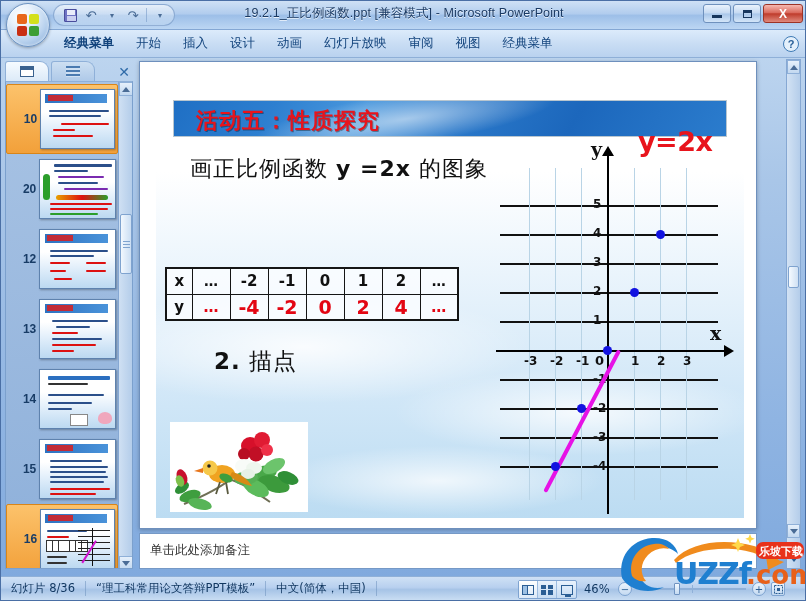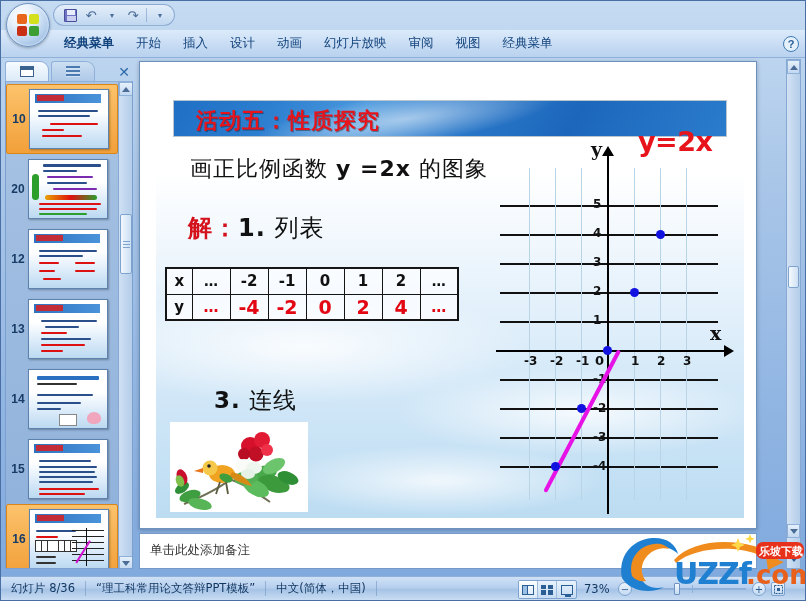--- a/index.html
+++ b/index.html
@@ -119,21 +119,21 @@
 
   .thumbs {
     position:relative; width:128px; height:488px;
     background:linear-gradient(180deg,#a8c3e4,#8eb0da);
     border:1px solid #7ba0cd; border-top:1px solid #8fb0d8;
     overflow:hidden;
   }
   .thumb-list { position:absolute; left:0; top:2px; width:112px; }
   .thumb-row { display:flex; align-items:center; height:70px; padding:3px 2px; }
   .thumb-row.sel { background:linear-gradient(180deg,#fcc26b,#f2a03a); border:1px solid #d98518; border-radius:2px; }
-  .thumb-num { width:20px; text-align:center; font-size:12px; color:#183c66; font-weight:bold; }
+  .thumb-num { width:20px; text-align:center; font-size:12px; color:#183c66; font-weight:bold;margin-left:12px; }
   .thumb-img {
     width:80px; height:60px; background:#fff; border:1px solid #5e82ae;
     box-shadow:1px 1px 2px rgba(0,0,0,.3); position:relative; overflow:hidden;
   }
   .sky { position:absolute; left:0; bottom:0; width:100%; height:62%;
          background:linear-gradient(180deg,#ffffff 0%, #e4f0fb 40%, #bcd9f1 100%); }
   .tbar { position:absolute; left:6%; top:7%; width:85%; height:9px;
           background:linear-gradient(90deg,#2e72c0,#4a93da); }
   .tbar:after { content:""; position:absolute; left:4%; top:1px; width:40%; height:6px;
           background:rgba(220,30,30,.85); }
@@ -335,20 +335,32 @@
   .watermark {
     position:absolute; left:615px; bottom:6px; width:190px; height:62px;
     pointer-events:none;
   }
 </style>
 </head>
 <body>
 
 <div id="app">
 
+  <div class="titlebar">
+    <div class="title-text">19.2.1_正比例函数.ppt [兼容模式] - Microsoft PowerPoint</div>
+    <div class="winbtns">
+      <div class="winbtn">
+          <div class="glyph-min"></div>
+        </div>
+      <div class="winbtn">
+          <div class="glyph-max"></div>
+        </div>
+      <div class="winbtn close">X</div>
+    </div>
+  </div>
 
   <div class="orb">
     <div class="orb-grid">
         <i></i>
         <i></i>
         <i></i>
         <i></i>
       </div>
   </div>
 
@@ -520,23 +532,20 @@
       <div class="slide-cloud"></div>
 
       <div class="slide-title">
         <span>活动五：性质探究</span>
       </div>
 
       <div class="line1">
         <span>画正比例函数 </span><b>y =2x</b><span> 的图象</span>
       </div>
 
-      <div class="line2">
-        <span class="red">解：</span><span class="num">1.</span> <span>列表</span>
-      </div>
 
       <table class="tbl">
         <tbody>
             <tr>
           <td class="k">x</td>
           <td class="dots">…</td>
           <td>-2</td>
           <td>-1</td>
           <td>0</td>
           <td>1</td>
@@ -549,22 +558,22 @@
           <td>-4</td>
           <td>-2</td>
           <td>0</td>
           <td>2</td>
           <td>4</td>
           <td class="dots">…</td>
         </tr>
       </tbody>
         </table>
 
-      <div class="step3">
-        <b>3.</b> <span>连线</span>
+      <div class="step2">
+        <b>2.</b> <span>描点</span>
       </div>
 
       <div class="clipart">
         <svg width="138" height="90" viewBox="0 0 138 90">
 
           <path d="M14 82 C34 74 50 66 62 56" stroke="#6f6f55" stroke-width="2.2" fill="none"></path>
           <path d="M62 58 C74 62 86 70 100 80" stroke="#6f6f55" stroke-width="2" fill="none"></path>
 
           <ellipse cx="20" cy="74" rx="11" ry="5.5" fill="#3f9e3f" transform="rotate(-18 20 74)"></ellipse>
           <ellipse cx="30" cy="82" rx="12" ry="5.5" fill="#57b457" transform="rotate(14 30 82)"></ellipse>
@@ -697,21 +706,21 @@
             <i></i>
             <i></i>
             <i></i>
           </div>
         </div>
       <div class="vbtn">
           <div class="vi3"></div>
         </div>
     </div>
 
-    <div class="zoomtxt">73%</div>
+    <div class="zoomtxt">46%</div>
 
     <div class="zoomslider">
       <div class="zs-btn" style="left:0">−</div>
       <div class="zs-track"></div>
       <div class="zs-mark" style="left:74px"></div>
       <div class="zs-handle"></div>
       <div class="zs-btn" style="left:134px">+</div>
     </div>
 
     <div class="fitbtn">

